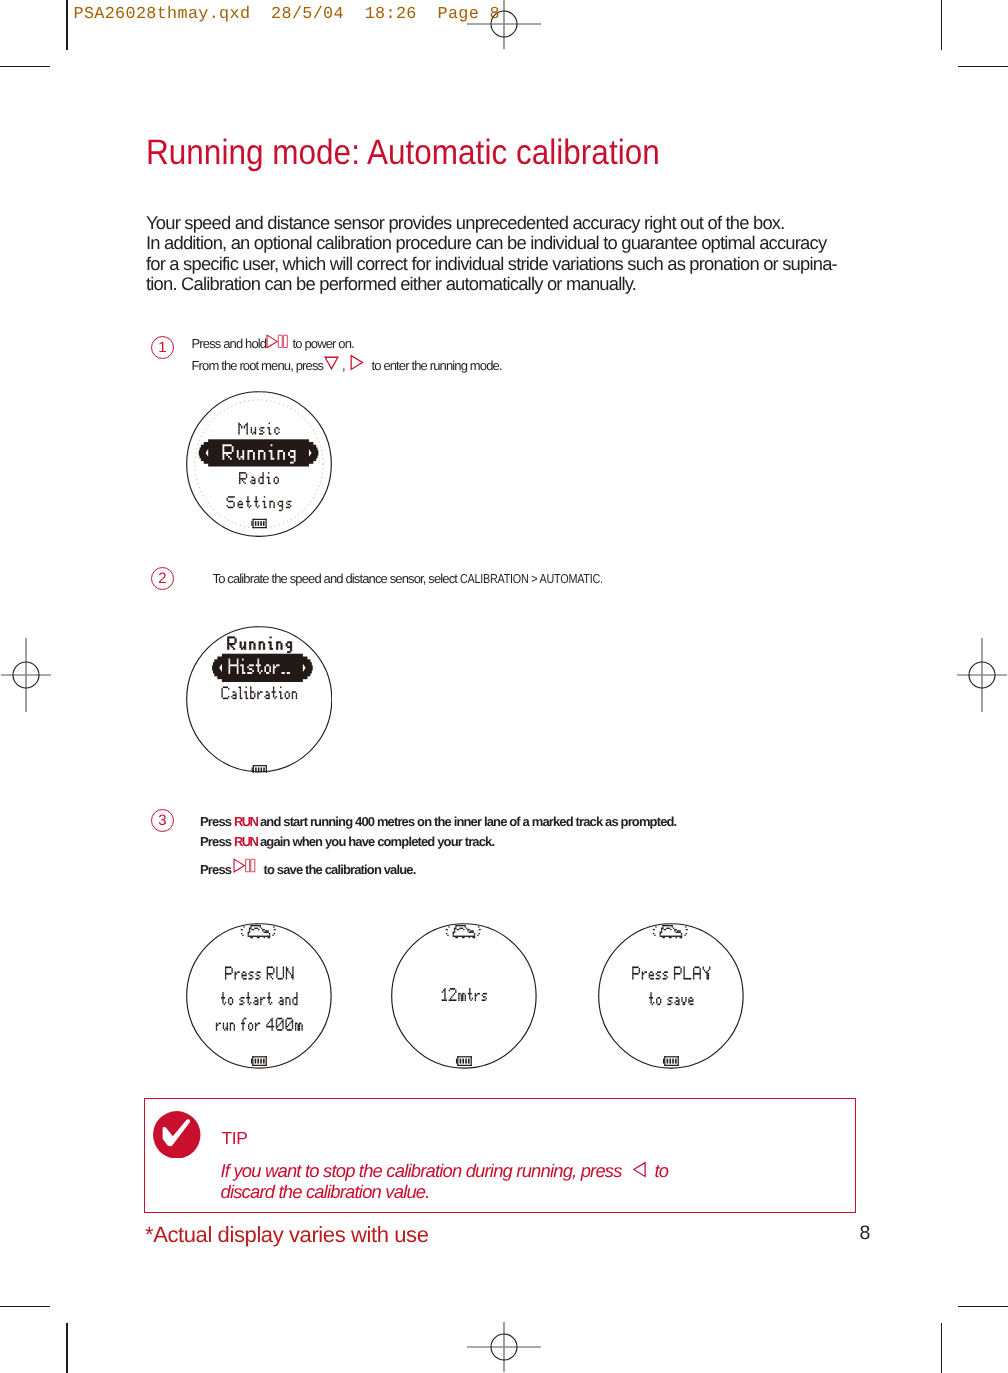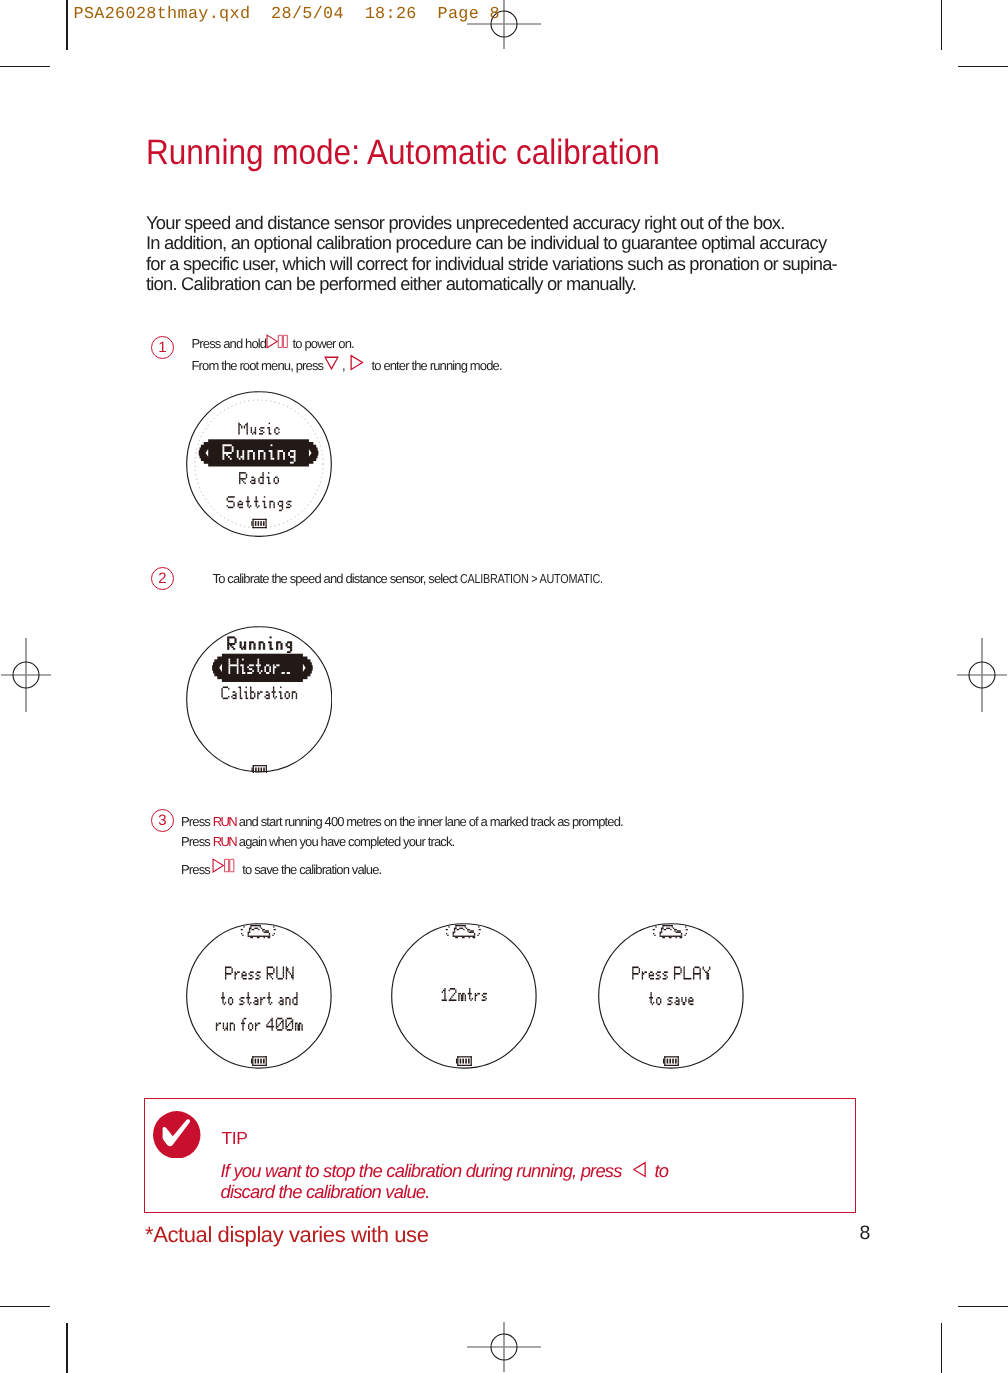--- a/index.html
+++ b/index.html
@@ -107,21 +107,21 @@
           <path d="M1.1 3.2 L13.6 3.2 L7.35 14.6 Z" fill="none" stroke="#c8102e" stroke-width="1.25"></path>
         </svg><span> ,  </span><svg class="ic tri-r" width="14.280000000000001" height="17.34" viewBox="0 0 14 17">
           <path d="M2.1 1.6 L13.3 8.4 L2.1 15.2 Z" fill="none" stroke="#c8102e" stroke-width="1.25"></path>
         </svg><span>  to enter the running mode.</span></div>
     </div>
     <div class="stepnum" style="left: 151px; top: 567px;">2</div>
     <div class="steptext" style="left: 191.5px; top: 569px; margin-left: 21px;">
       <div><span>To calibrate the speed and distance sensor, select </span><span class="caps">CALIBRATION &gt; AUTOMATIC.</span></div>
     </div>
     <div class="stepnum" style="left: 151px; top: 809px;">3</div>
-    <div class="steptext" style="left: 181px; top: 812px;">
+    <div class="steptext" style="left: 200px; top: 812px; font-weight: bold;">
       <div><span>Press </span><span class="runlabel">RUN</span><span> and start running 400 metres on the inner lane of a marked track as prompted.</span></div>
       <div><span>Press </span><span class="runlabel">RUN</span><span> again when you have completed your track.</span></div>
       <div style="margin-top:5px"><span>Press  </span><svg class="ic pp3" width="22.88" height="14.96" viewBox="0 0 26 17">
           <path d="M1.2 1.3 L13.0 8.6 L1.2 15.9 Z" fill="none" stroke="#c8102e" stroke-width="1.25" stroke-linejoin="miter"></path>
           <rect x="14.3" y="1.5" width="4.6" height="14.2" rx="0.7" fill="none" stroke="#c8102e" stroke-width="1.25" opacity="0.72"></rect>
           <rect x="20.2" y="1.5" width="4.6" height="14.2" rx="0.7" fill="none" stroke="#c8102e" stroke-width="1.25" opacity="0.72"></rect>
         </svg><span>  to save the calibration value.</span></div>
     </div>
   </div>
 <div id="screens">

